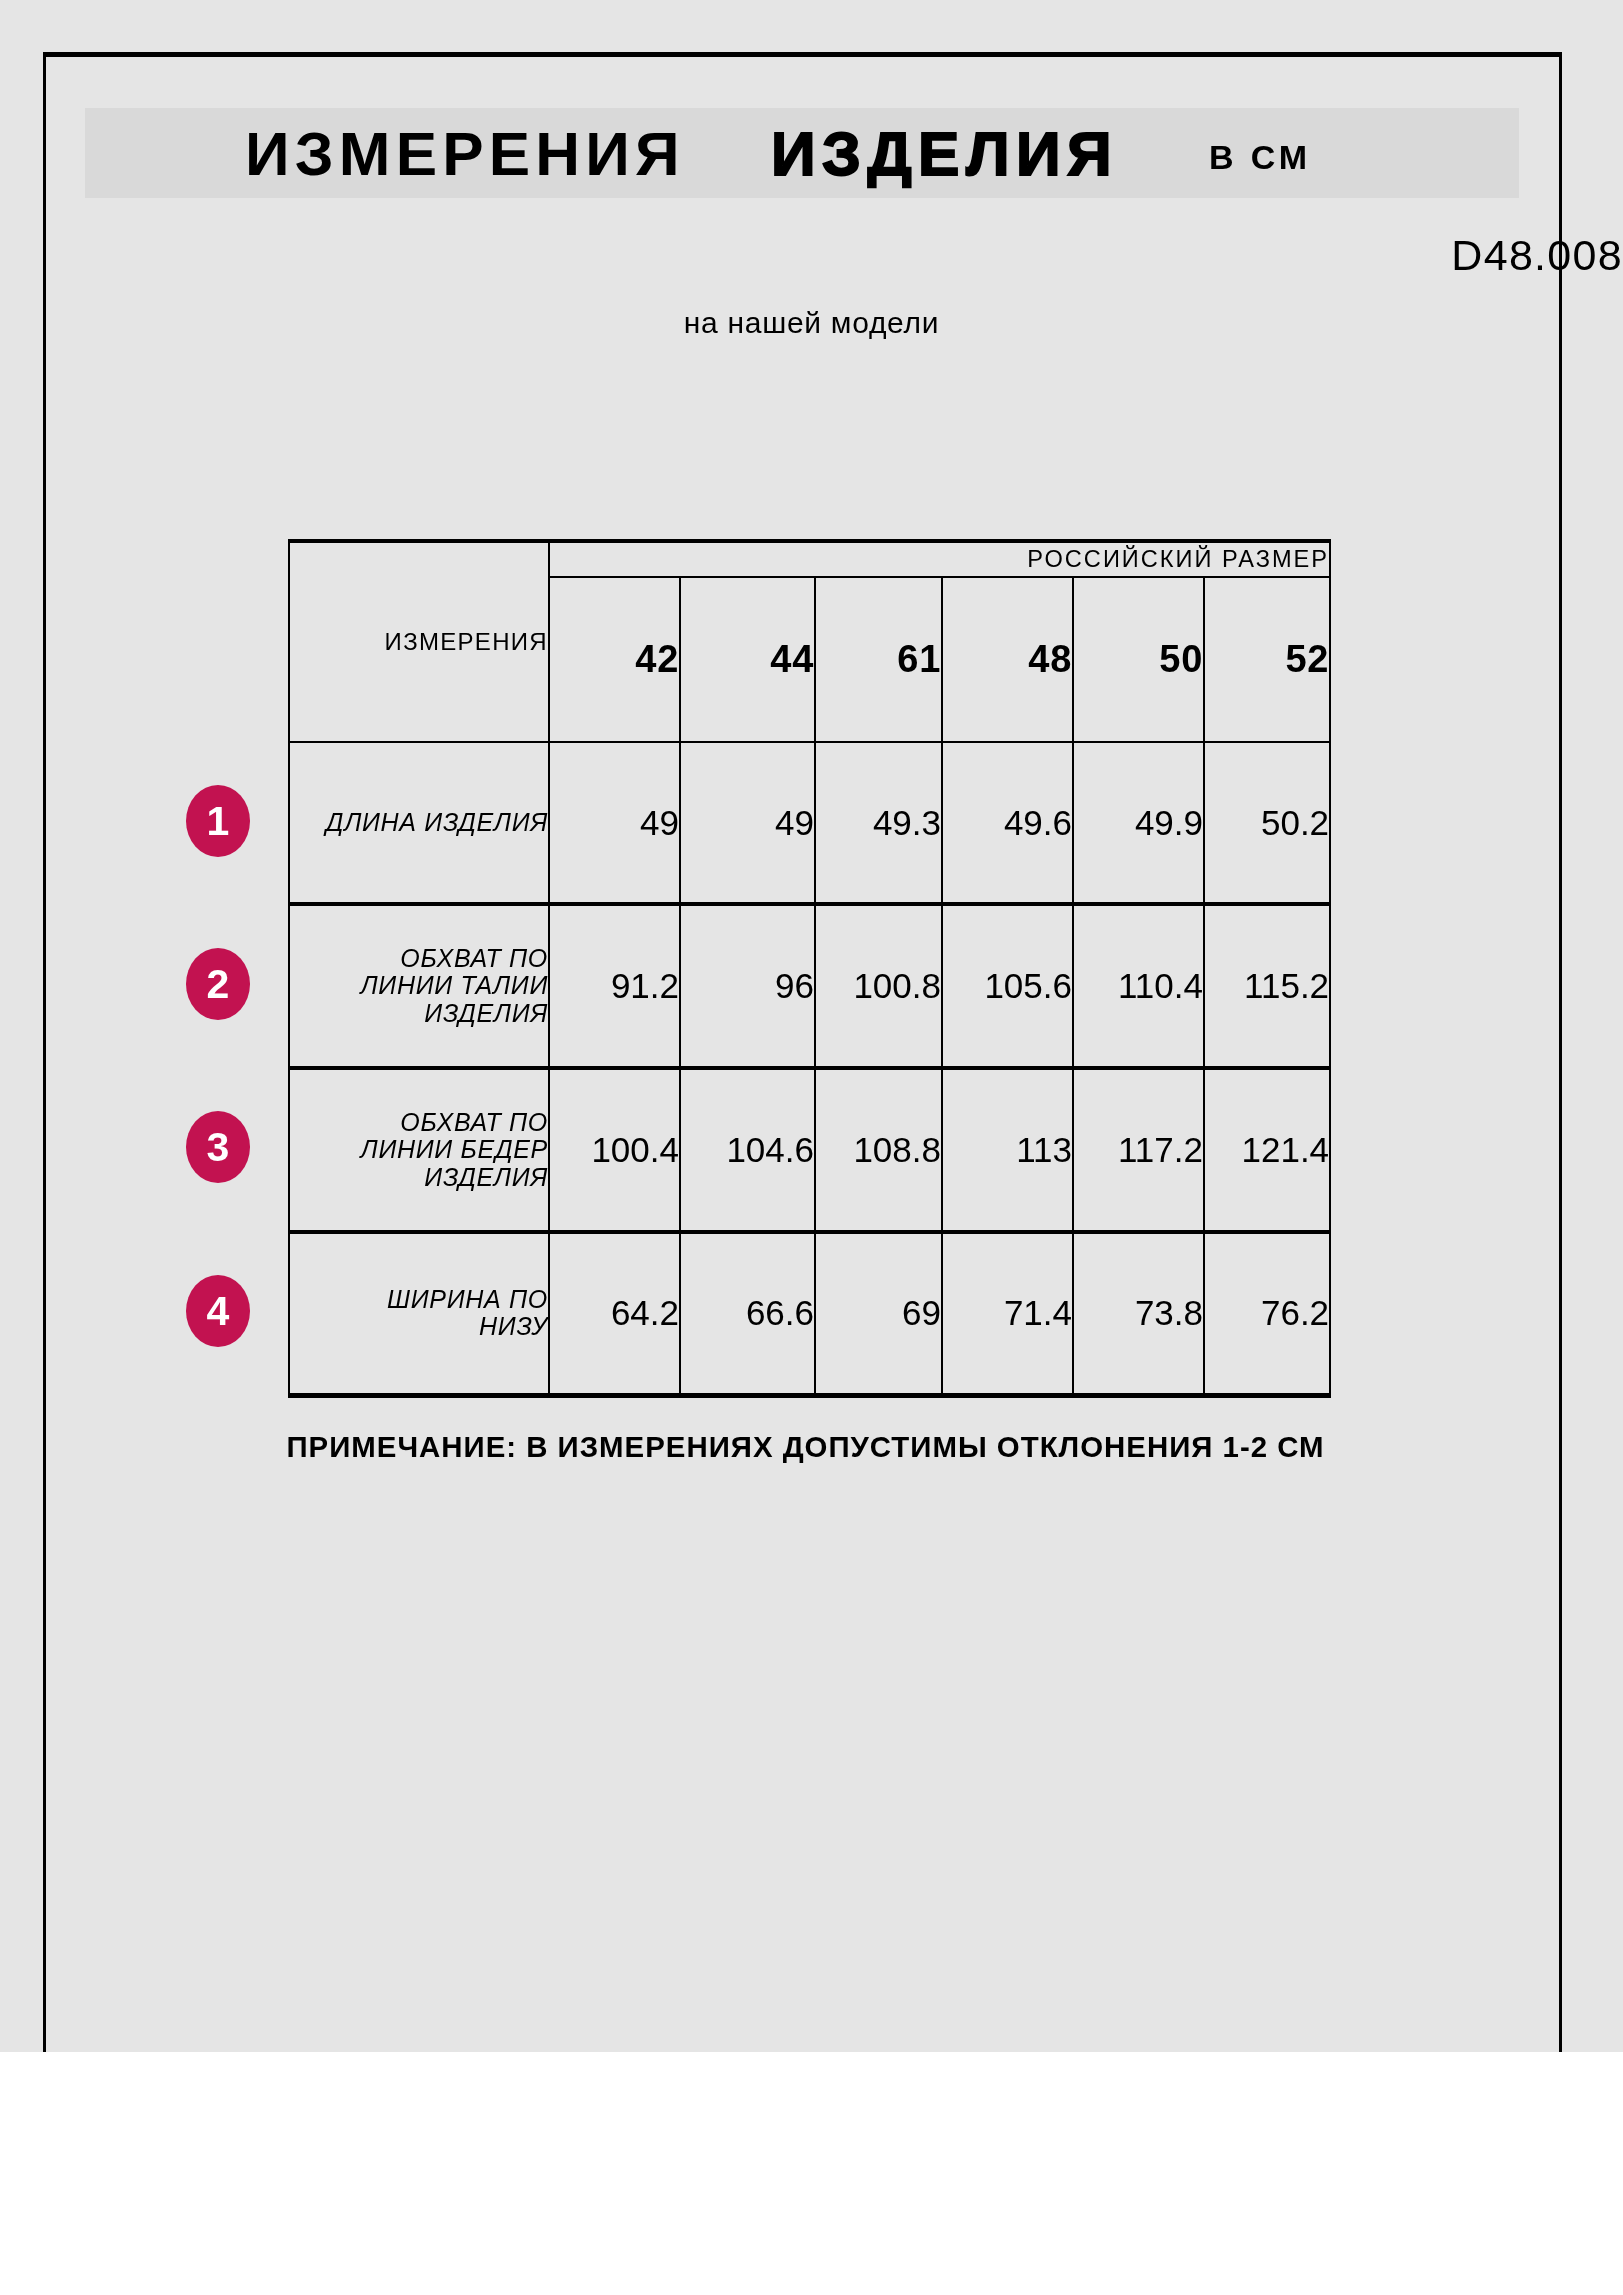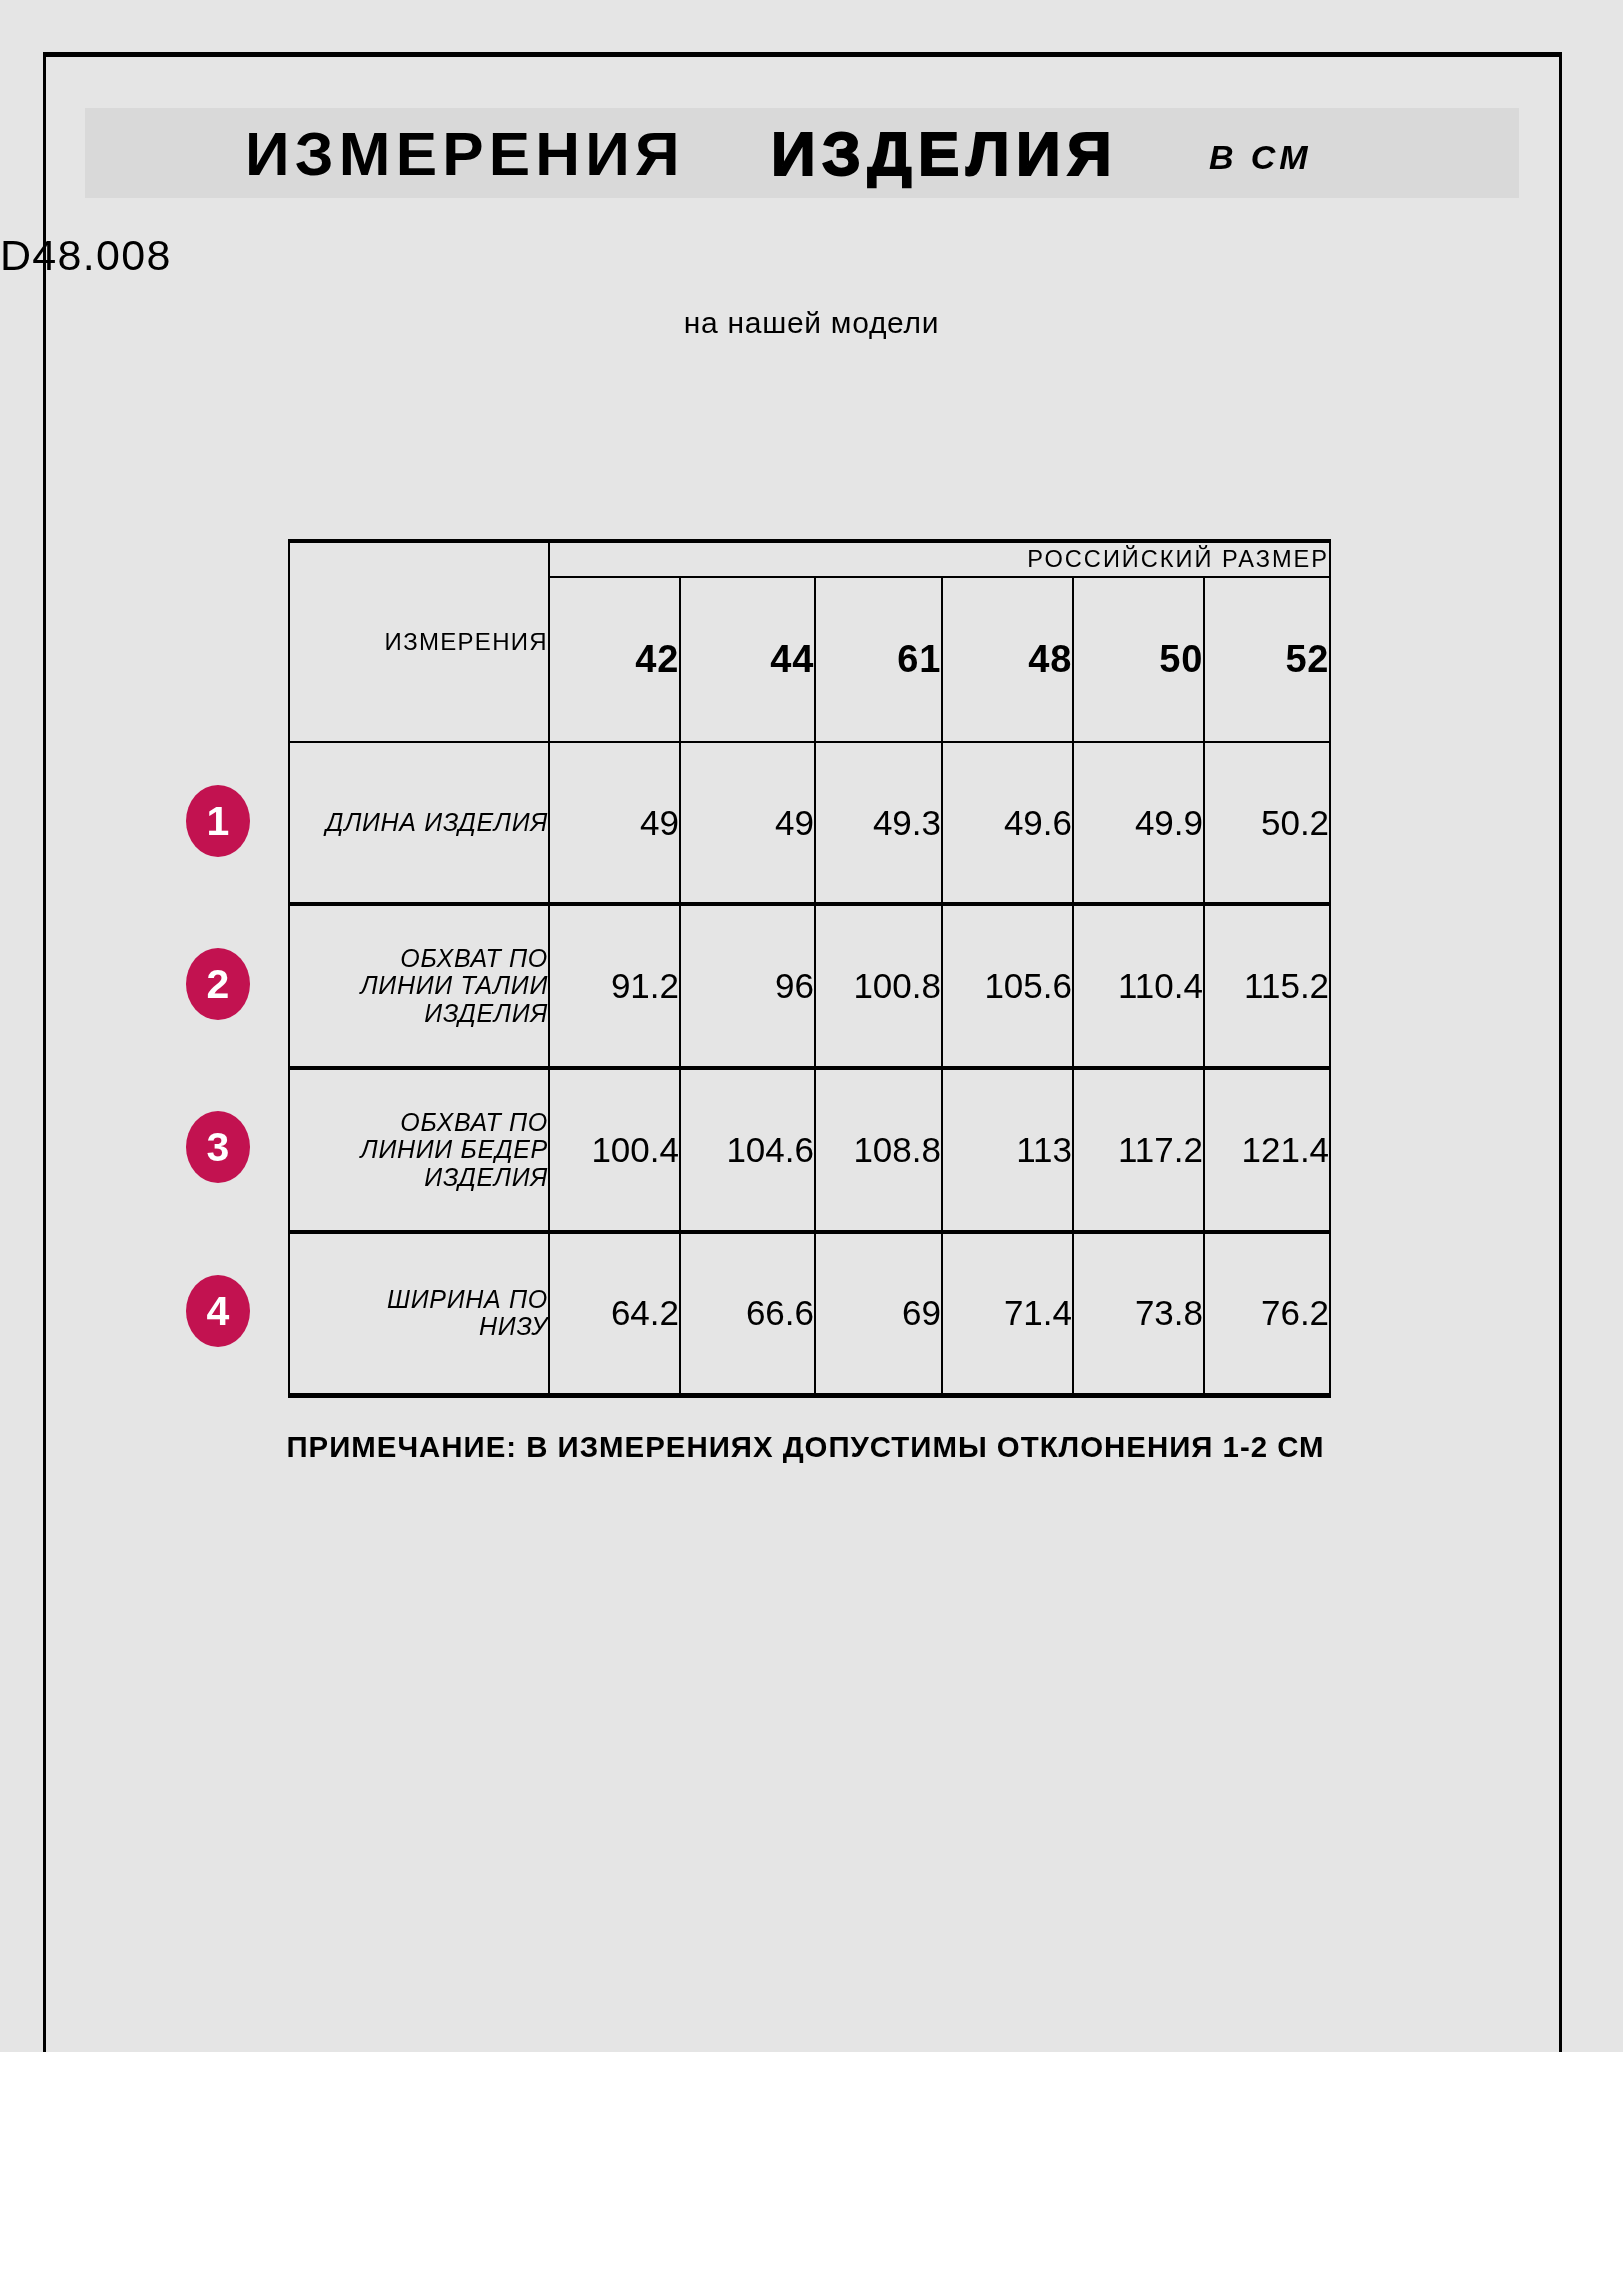--- a/index.html
+++ b/index.html
@@ -27,25 +27,25 @@
     position:absolute;left:160px;top:0;height:90px;line-height:92px;
     font-size:62px;font-weight:bold;letter-spacing:5.2px;white-space:nowrap;
   }
   .header-bar .t2{
     position:absolute;left:686px;top:0;height:90px;line-height:92px;
     font-size:62px;font-weight:bold;letter-spacing:6.5px;white-space:nowrap;
     -webkit-text-stroke:2px #000;
   }
   .header-bar .t3{
     position:absolute;left:1124px;top:0;height:90px;line-height:98px;
-    font-size:34px;font-weight:bold;letter-spacing:3.9px;white-space:nowrap;font-style:italic;
+    font-size:34px;font-weight:bold;letter-spacing:3.9px;white-space:nowrap;
   }
   .product-code{
     position:absolute;left:0;right:0;top:230px;
-    text-align:left;font-size:43px;letter-spacing:1.3px;line-height:50px;
+    text-align:right;font-size:43px;letter-spacing:1.3px;line-height:50px;
   }
   .intro{
     position:absolute;left:0;right:0;top:302px;
     text-align:center;font-size:30px;letter-spacing:0.7px;line-height:41px;
   }
   table.size-table{
     position:absolute;left:288px;top:539px;
     width:1040px;
     border-collapse:collapse;table-layout:fixed;
     border:2px solid #000;

